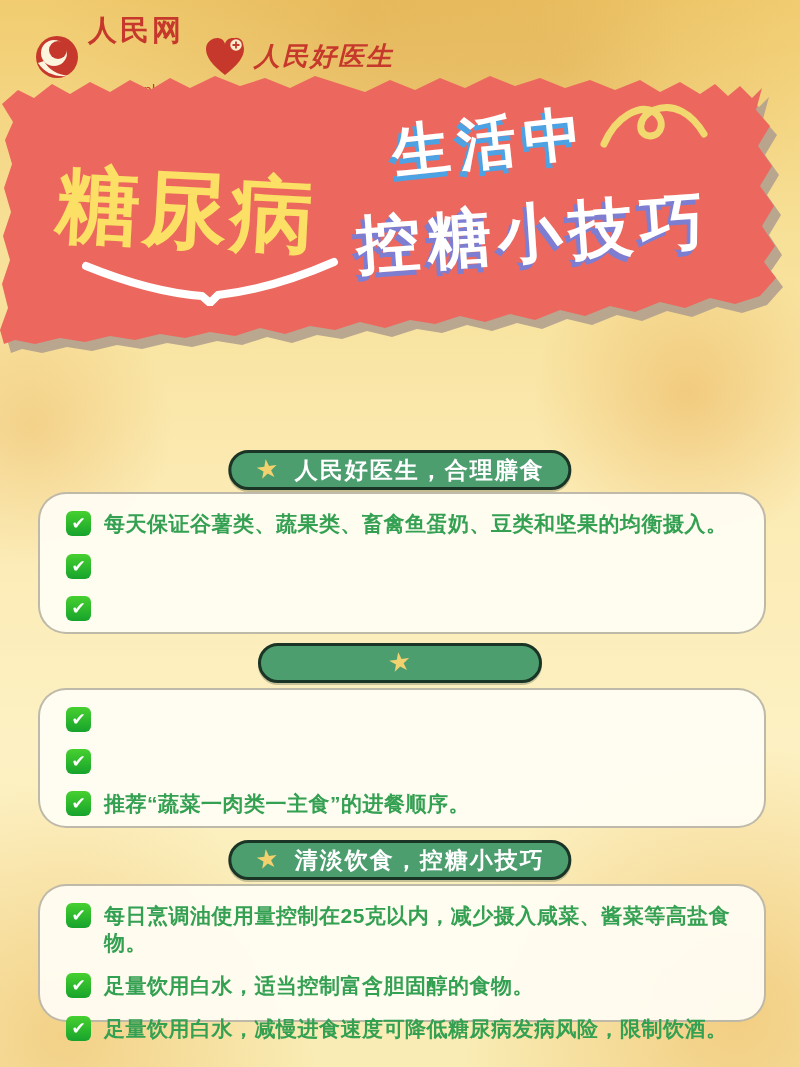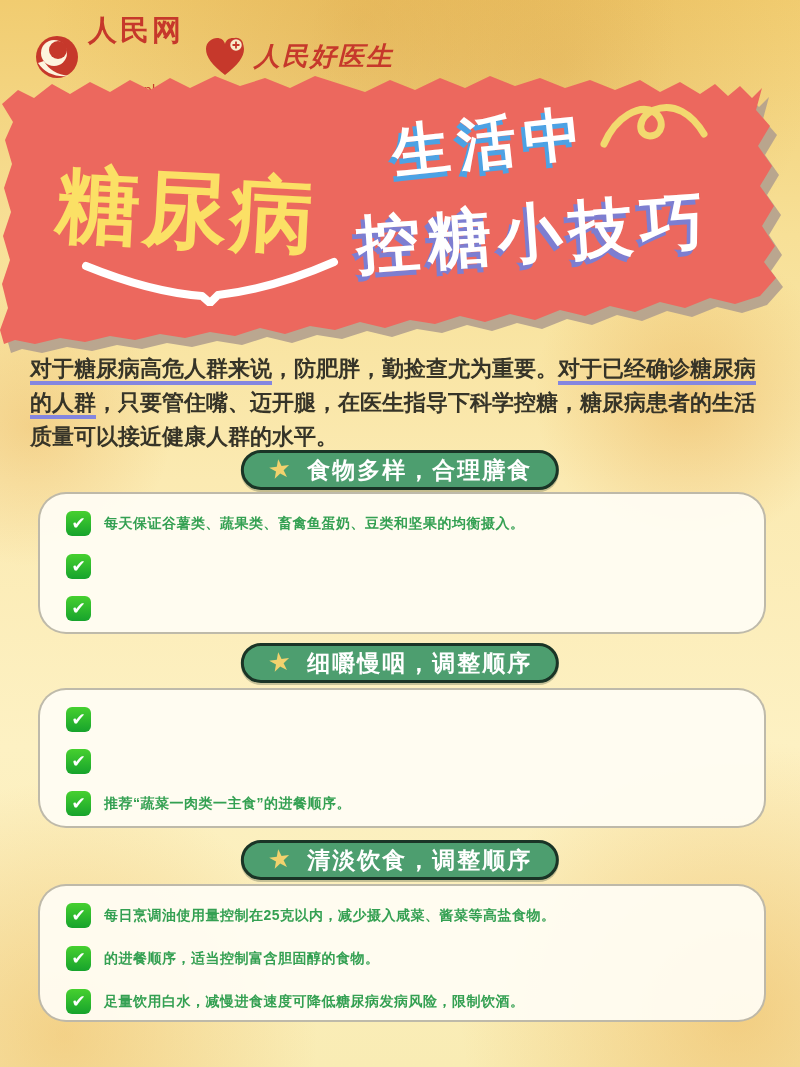--- a/index.html
+++ b/index.html
@@ -60,21 +60,21 @@
   .p1{top:450px;} .p2{top:643px;} .p3{top:840px;}
 
   
   .card{position:absolute;left:38px;width:672px;padding:16px 26px 4px 26px;
     background:rgba(255,253,244,.93);border:2px solid rgba(100,92,72,.42);border-radius:28px;}
   .c1{top:492px;height:118px;} .c2{top:688px;height:116px;} .c3{top:884px;height:114px;}
   .tip{display:flex;align-items:flex-start;gap:13px;margin-bottom:16px;}
   .check{flex:0 0 auto;width:25px;height:25px;margin-top:1px;border-radius:6px;
     background:linear-gradient(180deg,#46d02f,#17a32c);color:#fff;font-size:17px;font-weight:900;
     display:flex;align-items:center;justify-content:center;}
-  .tip .t{font-size:14px;line-height:27px;font-weight:700;color:var(--text_green);letter-spacing:.5px;}
+  .tip .t{font-size:21px;line-height:27px;font-weight:700;color:var(--text_green);letter-spacing:.5px;}
 </style>
 </head>
 <body>
 
 <div class="page">
 
   <header class="logos">
     <div class="logo-people">
       <svg width="46" height="46" viewBox="0 0 46 46">
         <circle cx="23" cy="23" r="21" fill="#c6382b"></circle>
@@ -106,68 +106,66 @@
     <svg class="swoosh" width="260" height="50" viewBox="0 0 260 50">
       <path d="M6,10 Q70,36 122,40 L130,47 L138,39 Q192,33 254,6" fill="none" stroke="#ffffff" stroke-width="8" stroke-linecap="round" stroke-linejoin="round"></path>
     </svg>
     <div class="banner-sub1">生活中</div>
     <svg class="squiggle" width="110" height="70" viewBox="0 0 110 70">
       <path d="M4,44 C16,16 40,4 54,12 C66,20 62,36 50,36 C38,36 36,18 54,10 C74,2 92,14 104,34" fill="none" stroke="#f2d96f" stroke-width="7" stroke-linecap="round"></path>
     </svg>
     <div class="banner-sub2">控糖小技巧</div>
   </div>
 
-  <p class="intro"><span class="u">对于糖尿病高危人群来说</span><span>，防肥胖，勤捡查尤为重要。</span><span class="u">对于已经确诊糖尿病的人群</span><span>，只要管住嘴、迈开腿，在医生指导下科学控糖，糖尿病患者的生活质量可以接近健康人群的水平。</span></p>
 
   <div class="pill p1">
     <span class="star">★</span>
-    <span class="label">食物多样，合理膳食</span>
+    <span class="label">人民好医生，合理膳食</span>
   </div>
   <div class="card c1">
     <div class="tip">
       <span class="check">✔</span>
       <span class="t">每天保证谷薯类、蔬果类、畜禽鱼蛋奶、豆类和坚果的均衡摄入。</span>
     </div>
     <div class="tip">
       <span class="check">✔</span>
     </div>
     <div class="tip">
       <span class="check">✔</span>
     </div>
   </div>
 
   <div class="pill p2">
     <span class="star">★</span>
-    <span class="label">细嚼慢咽，调整顺序</span>
   </div>
   <div class="card c2">
     <div class="tip">
       <span class="check">✔</span>
     </div>
     <div class="tip">
       <span class="check">✔</span>
     </div>
     <div class="tip">
       <span class="check">✔</span>
       <span class="t">推荐“蔬菜一肉类一主食”的进餐顺序。</span>
     </div>
   </div>
 
   <div class="pill p3">
     <span class="star">★</span>
-    <span class="label">清淡饮食，调整顺序</span>
+    <span class="label">清淡饮食，控糖小技巧</span>
   </div>
   <div class="card c3">
     <div class="tip">
       <span class="check">✔</span>
       <span class="t">每日烹调油使用量控制在25克以内，减少摄入咸菜、酱菜等高盐食物。</span>
     </div>
     <div class="tip">
       <span class="check">✔</span>
-      <span class="t">的进餐顺序，适当控制富含胆固醇的食物。</span>
+      <span class="t">足量饮用白水，适当控制富含胆固醇的食物。</span>
     </div>
     <div class="tip">
       <span class="check">✔</span>
       <span class="t">足量饮用白水，减慢进食速度可降低糖尿病发病风险，限制饮酒。</span>
     </div>
   </div>
 
 </div>
 
 </body></html>

